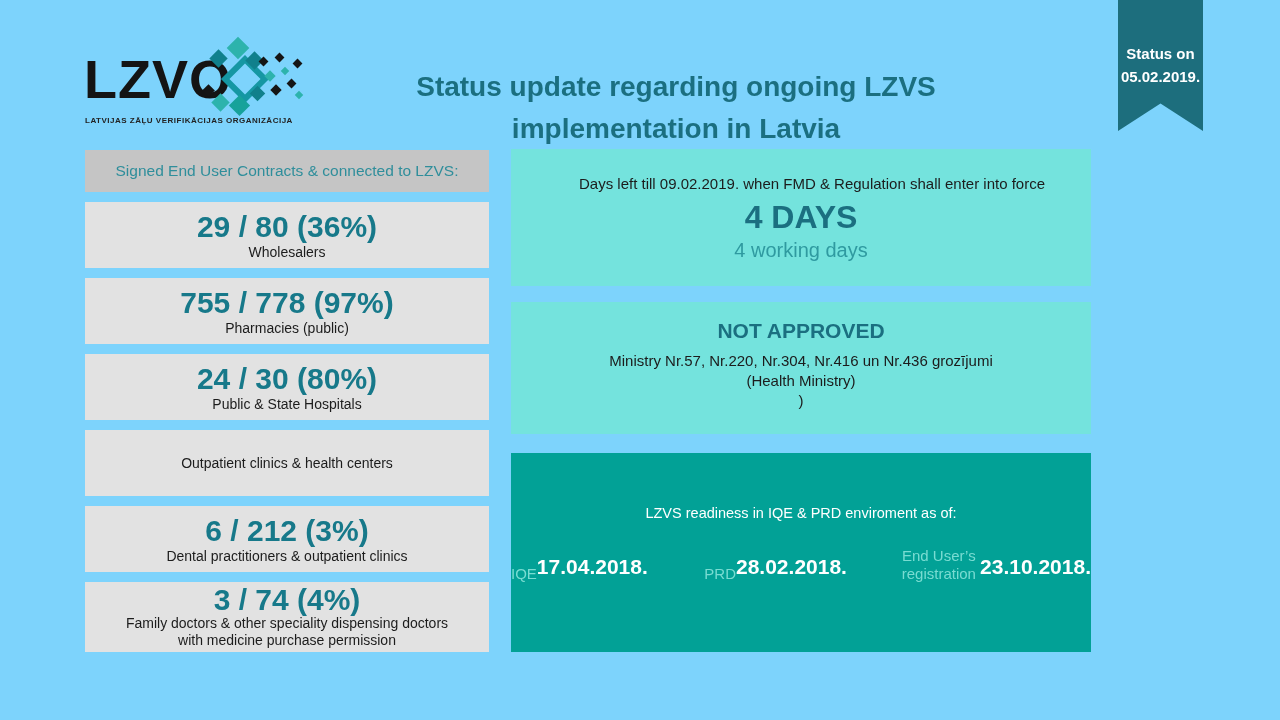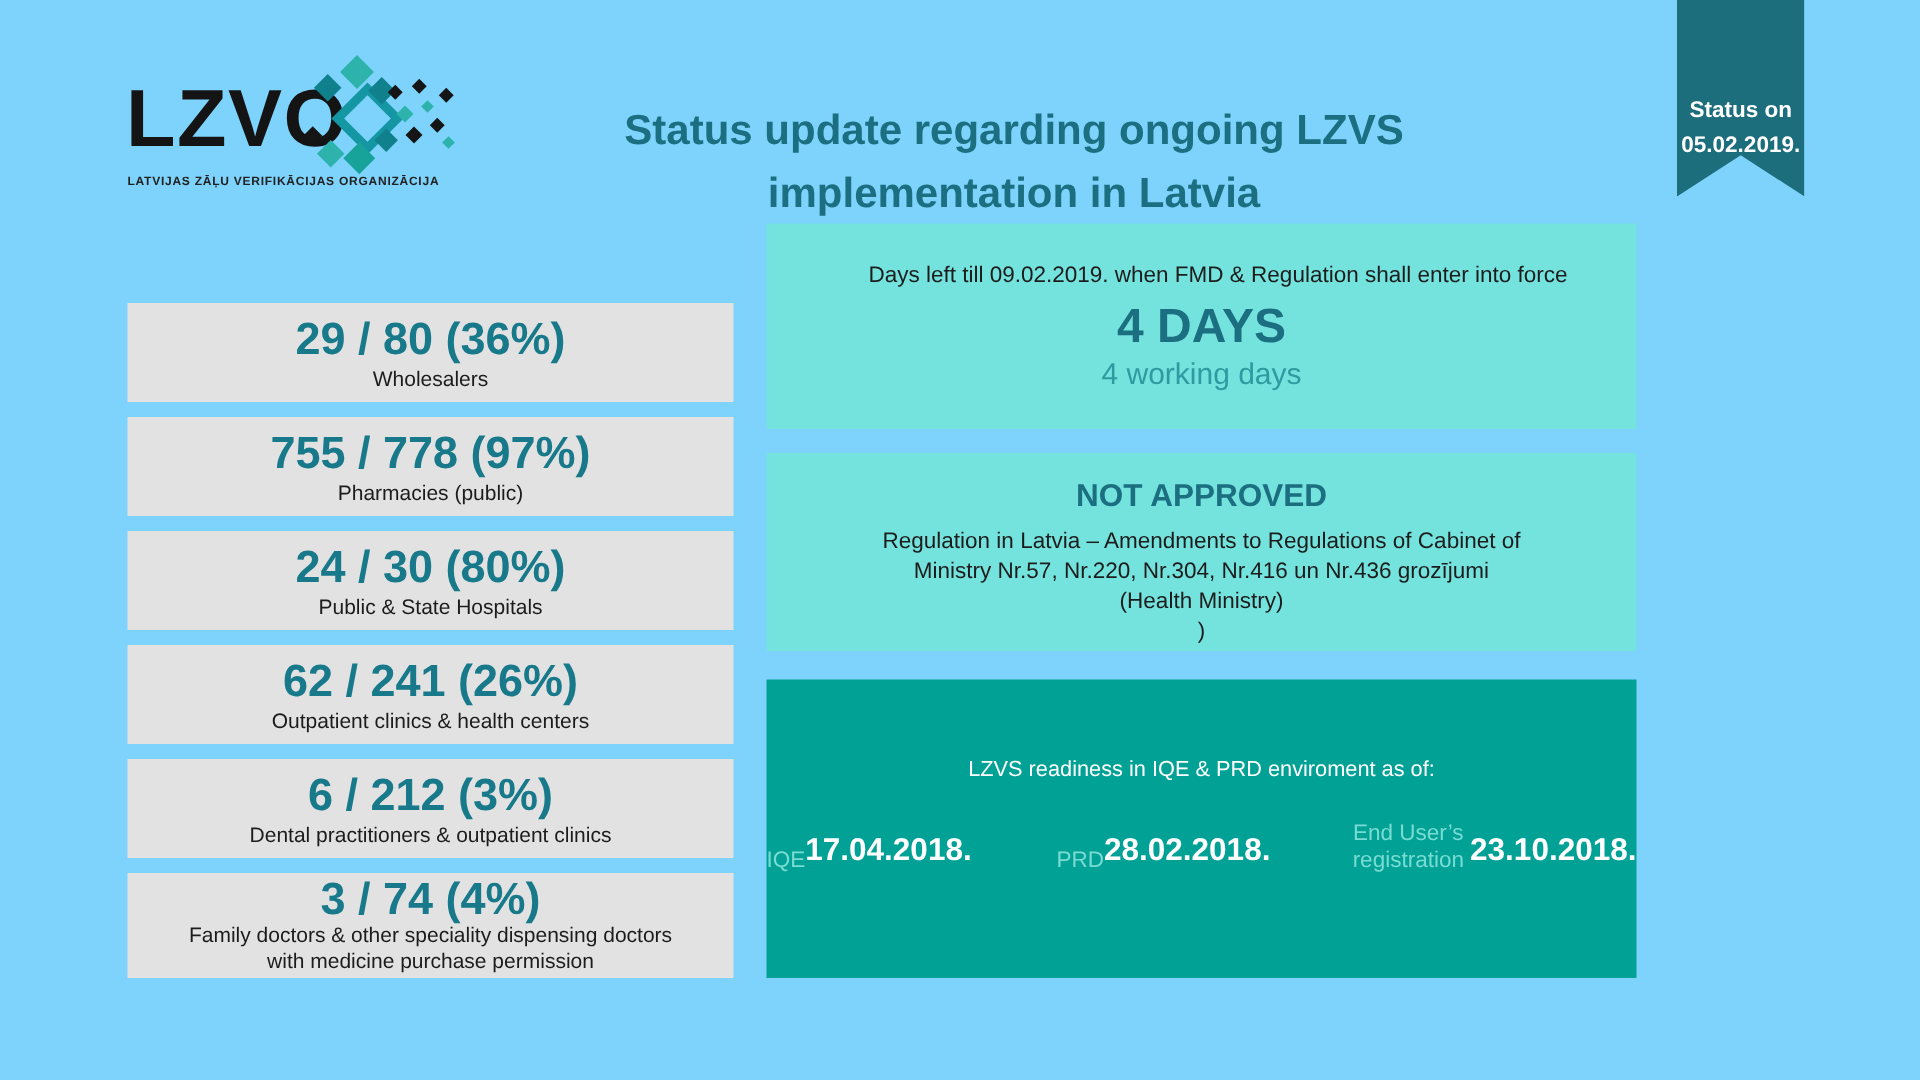--- a/index.html
+++ b/index.html
@@ -24,21 +24,21 @@
 
   
   .title{position:absolute;left:396px;top:66px;width:560px;text-align:center;
     font-size:28px;font-weight:700;line-height:42px;color:var(--title-teal);}
 
   
   .ribbon{position:absolute;left:1118px;top:0;width:85px;height:131px;
     background:var(--ribbon-teal);
     clip-path:polygon(0 0,100% 0,100% 100%,50% 79%,0 100%);
     color:#fff;text-align:center;font-size:15px;font-weight:700;line-height:23px;
-    padding-top:62px;}
+    padding-top:42px;}
 
   
   .panel-header{position:absolute;left:85px;top:150px;width:404px;height:42px;
     background:var(--gray-header);color:var(--header-text-teal);
     font-size:15.5px;text-align:center;line-height:42px;}
   .stat-box{position:absolute;left:85px;width:404px;height:66px;background:var(--gray-box);
     display:flex;flex-direction:column;align-items:center;justify-content:center;text-align:center;}
   .stat-value{font-size:30px;font-weight:700;color:var(--value-teal);line-height:34px;}
   .stat-label{font-size:14px;color:var(--text-dark);line-height:17px;max-width:340px;}
   .stat-1{top:202px}.stat-2{top:278px}.stat-3{top:354px}
@@ -90,56 +90,55 @@
   </span>
   <div class="logo-tagline">LATVIJAS ZĀĻU VERIFIKĀCIJAS ORGANIZĀCIJA</div>
 
   <h1 class="title"><span>Status update regarding ongoing LZVS</span><br><span>implementation in Latvia</span></h1>
 
   <div class="ribbon">
     <div>Status on</div>
     <div>05.02.2019.</div>
   </div>
 
+  <div class="panel-header">Signed End User Contracts &amp; connected to LZVS:</div>
 
   <div class="stat-box stat-1">
     <div class="stat-value">29 / 80 (36%)</div>
     <div class="stat-label">Wholesalers</div>
   </div>
   <div class="stat-box stat-2">
     <div class="stat-value">755 / 778 (97%)</div>
     <div class="stat-label">Pharmacies (public)</div>
   </div>
   <div class="stat-box stat-3">
     <div class="stat-value">24 / 30 (80%)</div>
     <div class="stat-label">Public &amp; State Hospitals</div>
   </div>
   <div class="stat-box stat-4">
-    <div class="stat-value">62 / 241 (26%)</div>
     <div class="stat-label">Outpatient clinics &amp; health centers</div>
   </div>
   <div class="stat-box stat-5">
     <div class="stat-value">6 / 212 (3%)</div>
     <div class="stat-label">Dental practitioners &amp; outpatient clinics</div>
   </div>
   <div class="stat-box stat-6">
     <div class="stat-value">3 / 74 (4%)</div>
     <div class="stat-label">Family doctors &amp; other speciality dispensing doctors with medicine purchase permission</div>
   </div>
 
   <div class="box box-a">
     <div class="box-a-line1">Days left till 09.02.2019. when FMD &amp; Regulation shall enter into force</div>
     <div class="box-a-days">4 DAYS</div>
     <div class="box-a-working">4 working days</div>
   </div>
 
   <div class="box box-b">
     <div class="box-b-title">NOT APPROVED</div>
     <div class="box-b-body">
-      <div>Regulation in Latvia – Amendments to Regulations of Cabinet of</div>
       <div>Ministry  Nr.57, Nr.220, Nr.304, Nr.416 un Nr.436 grozījumi</div>
       <div>(Health Ministry)</div>
       <div>)</div>
     </div>
   </div>
 
   <div class="box box-c">
     <div class="box-c-header">LZVS readiness in IQE &amp; PRD enviroment as of:</div>
     <div class="box-c-columns">
       <div class="milestone">

